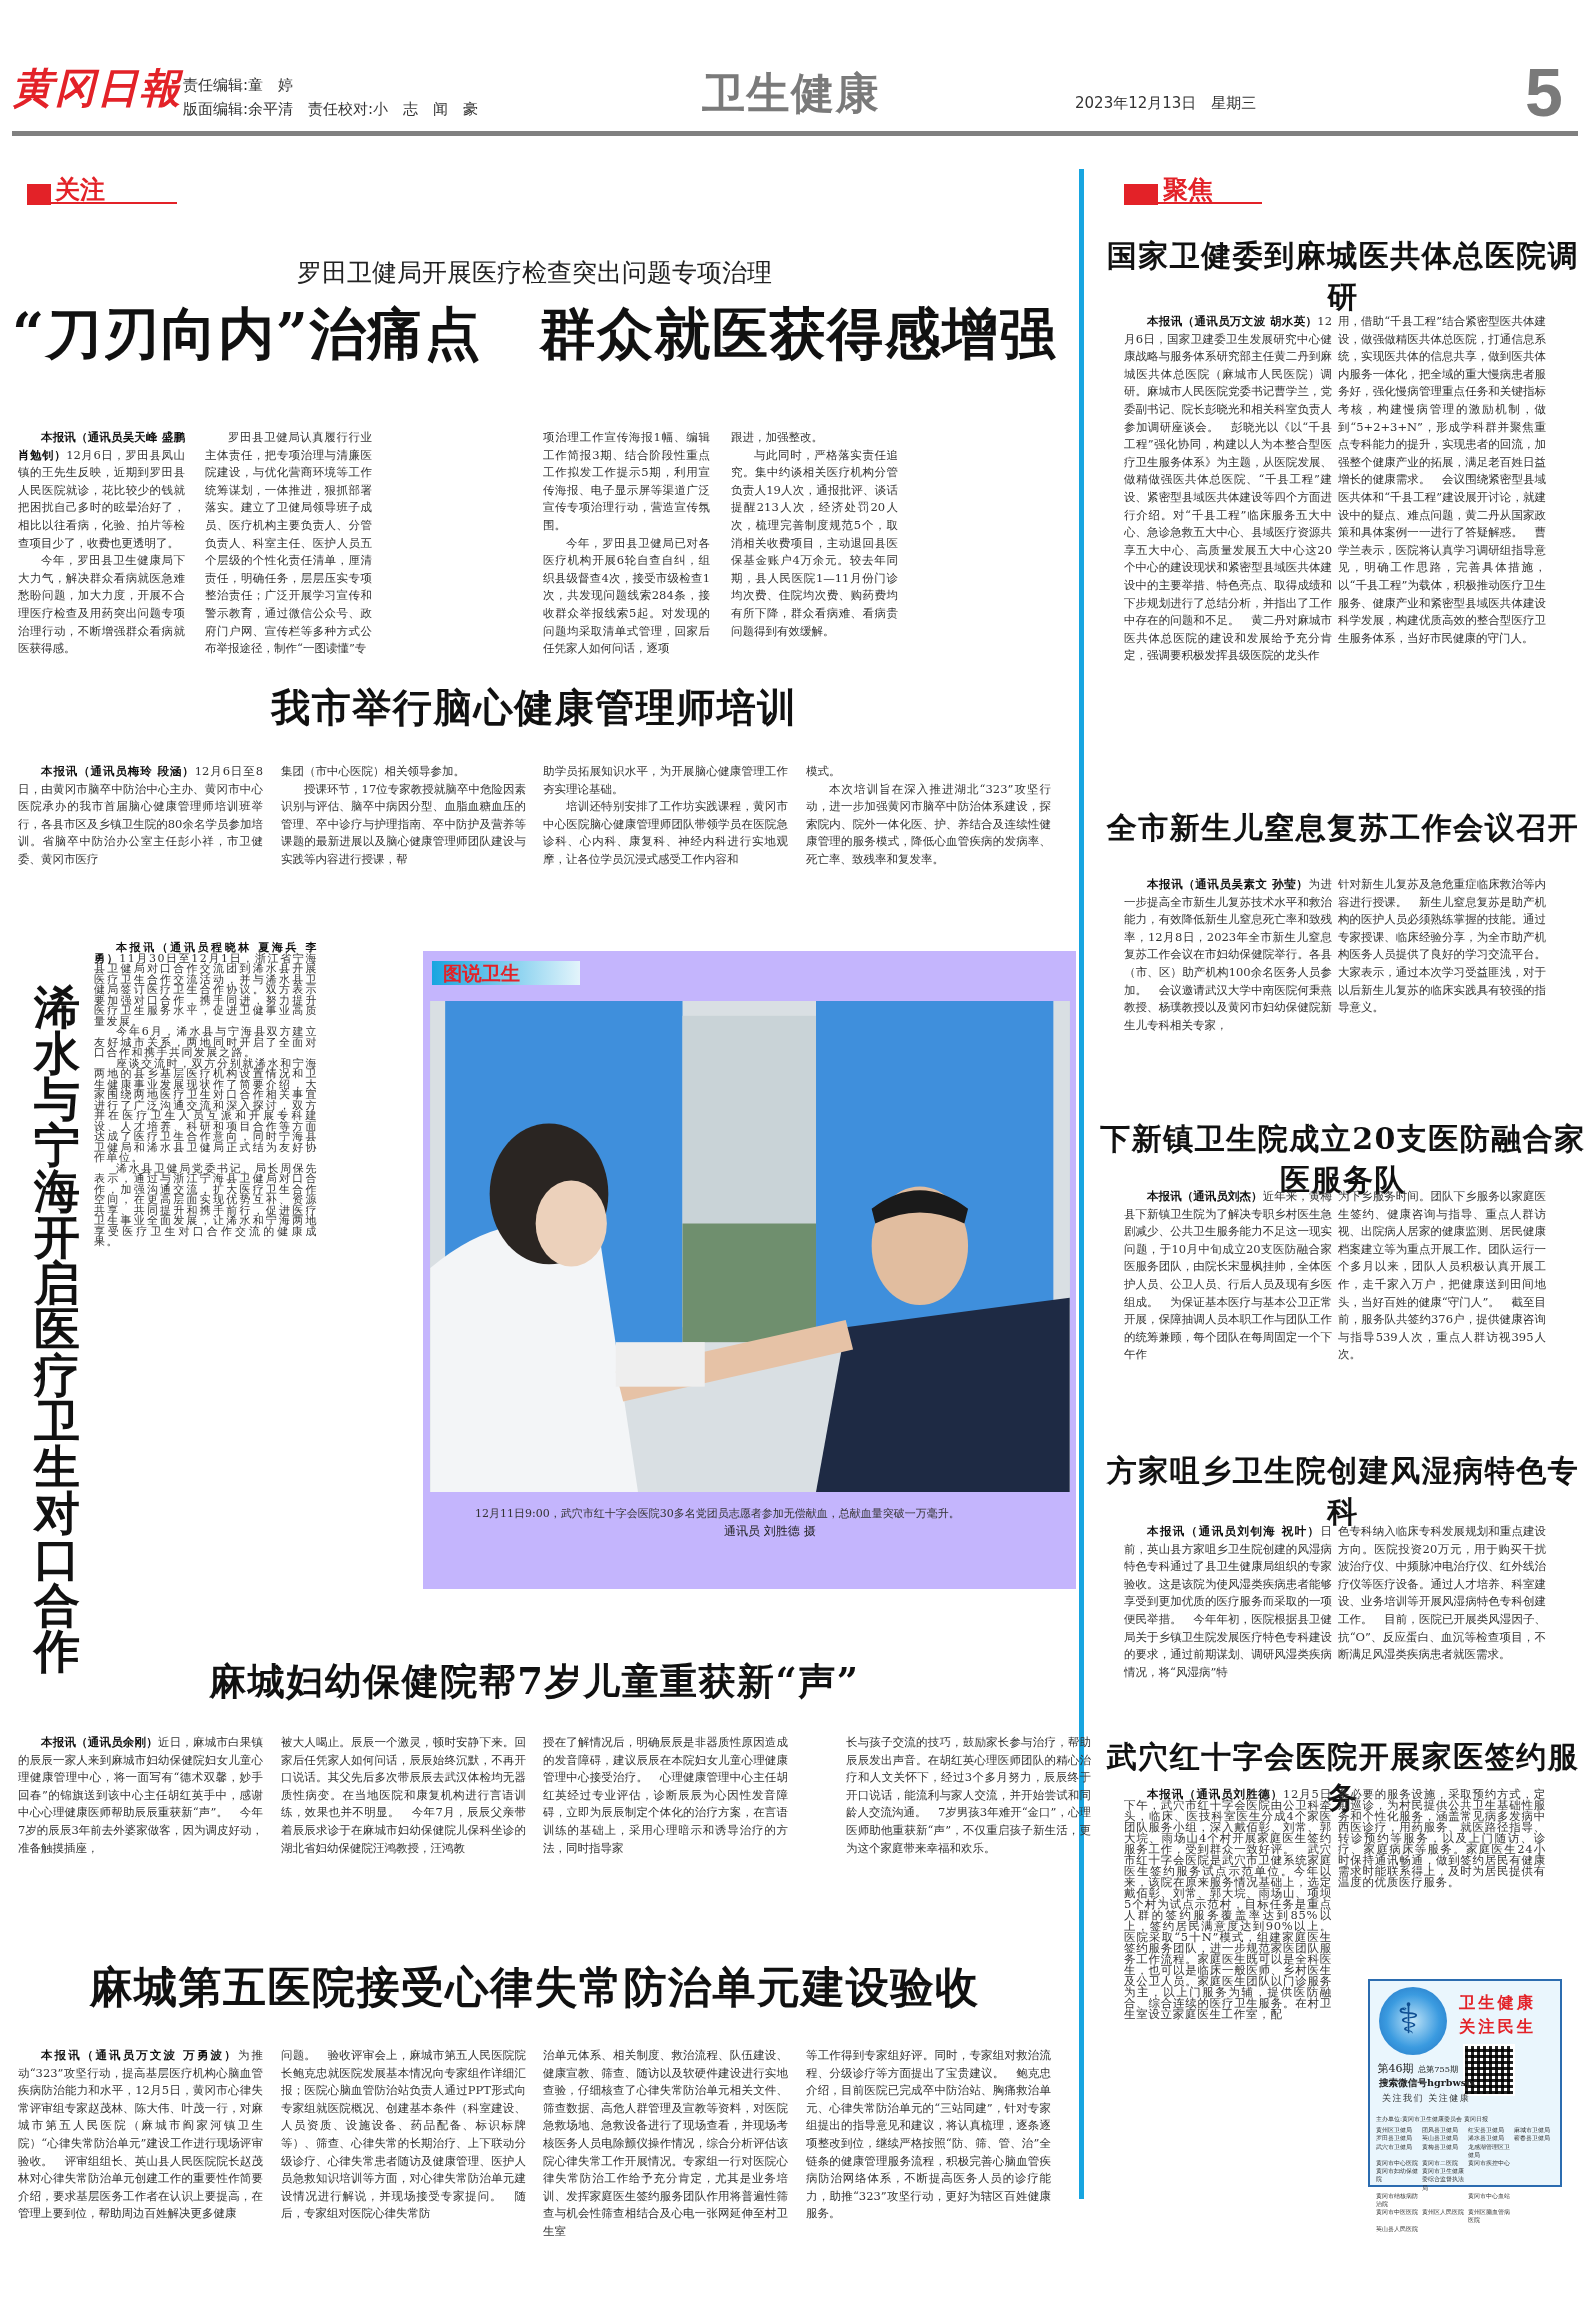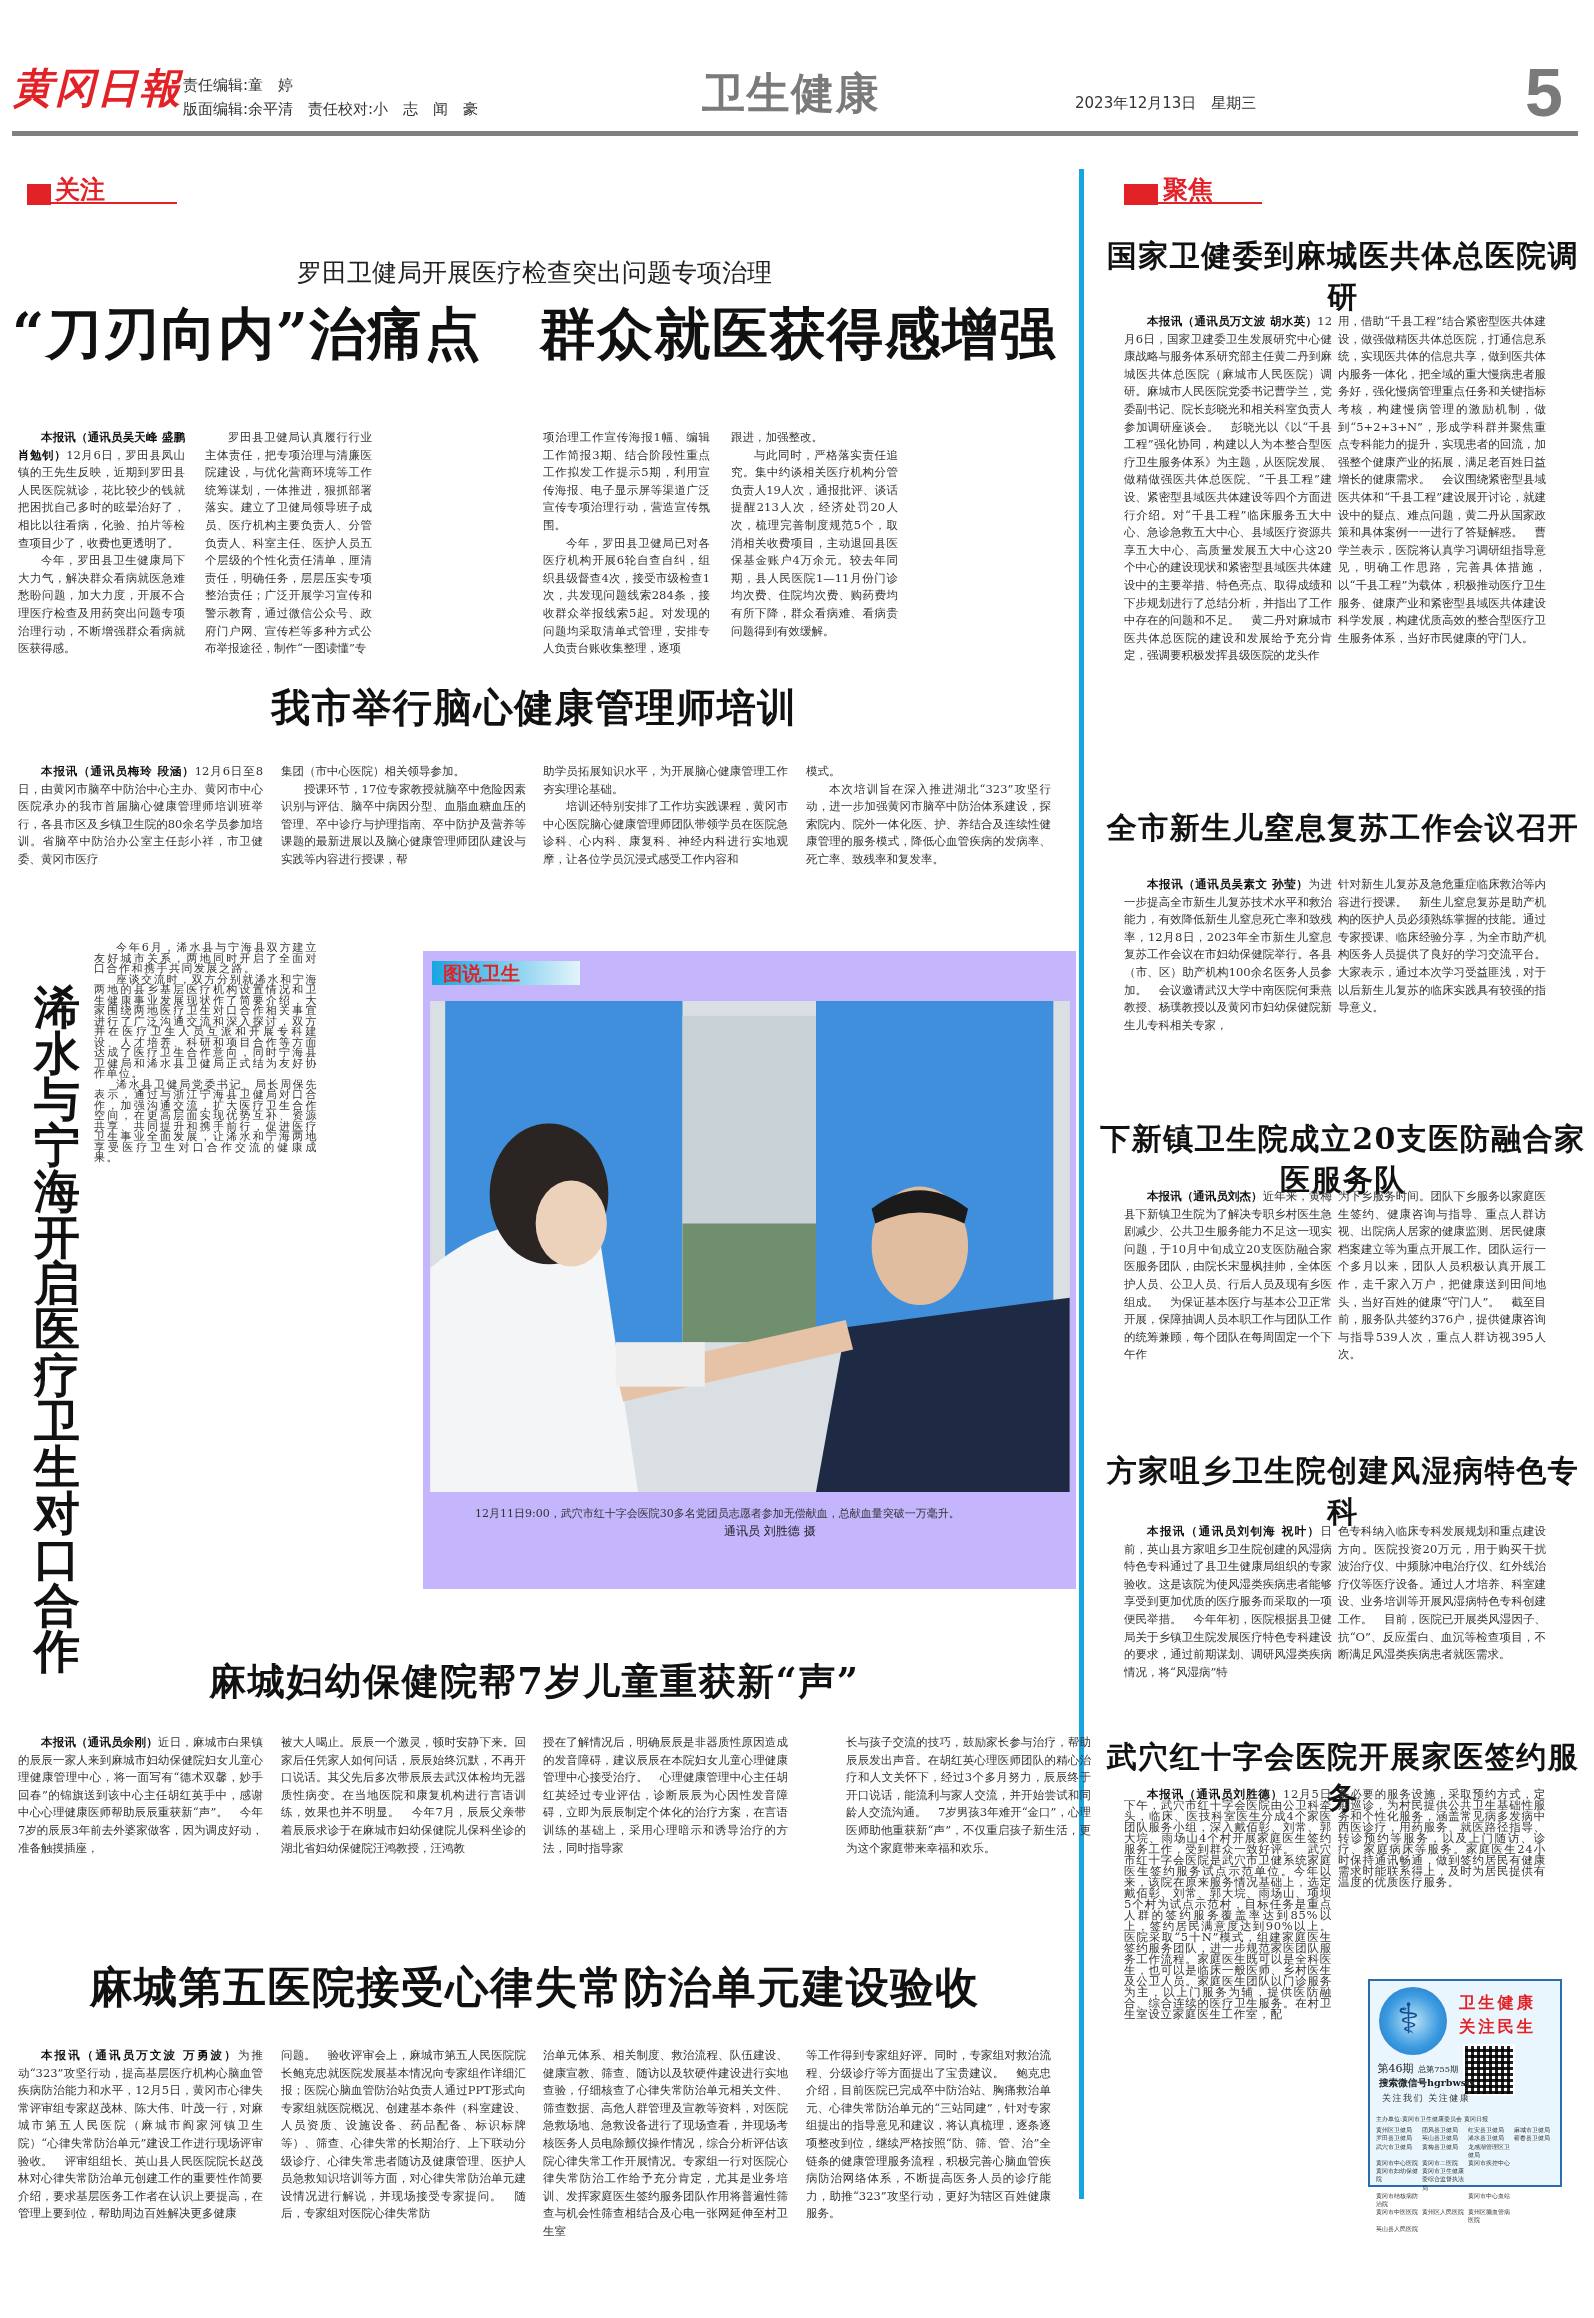--- a/index.html
+++ b/index.html
@@ -90,21 +90,21 @@
 
 <div class="col" style="left:18px; top:429px; width:167px;">
   <p><b>本报讯（通讯员吴天峰 盛鹏 肖勉钊）</b><span>12月6日，罗田县凤山镇的王先生反映，近期到罗田县人民医院就诊，花比较少的钱就把困扰自己多时的眩晕治好了，相比以往看病，化验、拍片等检查项目少了，收费也更透明了。</span></p>
   <p>今年，罗田县卫生健康局下大力气，解决群众看病就医急难愁盼问题，加大力度，开展不合理医疗检查及用药突出问题专项治理行动，不断增强群众看病就医获得感。</p>
 </div>
 <div class="col" style="left:205px; top:429px; width:167px;">
   <p>罗田县卫健局认真履行行业主体责任，把专项治理与清廉医院建设，与优化营商环境等工作统筹谋划，一体推进，狠抓部署落实。建立了卫健局领导班子成员、医疗机构主要负责人、分管负责人、科室主任、医护人员五个层级的个性化责任清单，厘清责任，明确任务，层层压实专项整治责任；广泛开展学习宣传和警示教育，通过微信公众号、政府门户网、宣传栏等多种方式公布举报途径，制作“一图读懂”专</p>
 </div>
 <div class="col" style="left:543px; top:429px; width:167px;">
   <p style="text-indent:0">项治理工作宣传海报1幅、编辑工作简报3期、结合阶段性重点工作拟发工作提示5期，利用宣传海报、电子显示屏等渠道广泛宣传专项治理行动，营造宣传氛围。</p>
-  <p>今年，罗田县卫健局已对各医疗机构开展6轮自查自纠，组织县级督查4次，接受市级检查1次，共发现问题线索284条，接收群众举报线索5起。对发现的问题均采取清单式管理，安排专人负责台账收集整理，逐项</p>
+  <p>今年，罗田县卫健局已对各医疗机构开展6轮自查自纠，组织县级督查4次，接受市级检查1次，共发现问题线索284条，接收群众举报线索5起。对发现的问题均采取清单式管理，回家后任凭家人如何问话，逐项</p>
 </div>
 <div class="col" style="left:731px; top:429px; width:167px;">
   <p style="text-indent:0">跟进，加强整改。</p>
   <p>与此同时，严格落实责任追究。集中约谈相关医疗机构分管负责人19人次，通报批评、谈话提醒213人次，经济处罚20人次，梳理完善制度规范5个，取消相关收费项目，主动退回县医保基金账户4万余元。较去年同期，县人民医院1—11月份门诊均次费、住院均次费、购药费均有所下降，群众看病难、看病贵问题得到有效缓解。</p>
 </div>
 
 <div class="h-main" style="left:0; top:681px; width:1069px; font-size:39px;">我市举行脑心健康管理师培训</div>
 <div class="col" style="left:18px; top:763px; width:245px;">
   <p><b>本报讯（通讯员梅玲 段涵）</b><span>12月6日至8日，由黄冈市脑卒中防治中心主办、黄冈市中心医院承办的我市首届脑心健康管理师培训班举行，各县市区及乡镇卫生院的80余名学员参加培训。省脑卒中防治办公室主任彭小祥，市卫健委、黄冈市医疗</span></p>
 </div>
@@ -116,20 +116,21 @@
   <p style="text-indent:0">助学员拓展知识水平，为开展脑心健康管理工作夯实理论基础。</p>
   <p>培训还特别安排了工作坊实践课程，黄冈市中心医院脑心健康管理师团队带领学员在医院急诊科、心内科、康复科、神经内科进行实地观摩，让各位学员沉浸式感受工作内容和</p>
 </div>
 <div class="col" style="left:806px; top:763px; width:245px;">
   <p style="text-indent:0">模式。</p>
   <p>本次培训旨在深入推进湖北“323”攻坚行动，进一步加强黄冈市脑卒中防治体系建设，探索院内、院外一体化医、护、养结合及连续性健康管理的服务模式，降低心血管疾病的发病率、死亡率、致残率和复发率。</p>
 </div>
 
 <div class="vtitle">浠水与宁海开启医疗卫生对口合作</div>
 <div class="col" style="left:94px; top:943px; width:224px; font-size:11px; line-height:10.5px; letter-spacing:1.5px;">
+  <p><b>本报讯（通讯员程晓林 夏海兵 李勇）</b><span>11月30日至12月1日，浙江省宁海县卫健局对口合作交流团到浠水县开展医疗卫生合作交流活动，并与浠水县卫健局签订医疗卫生合作协议。双方表示要加强对口合作，携手同进，努力提升医疗卫生服务水平，促进卫健事业高质量发展。</span></p>
   <p>今年6月，浠水县与宁海县双方建立友好城市关系，两地同时开启了全面对口合作和携手共同发展之路。</p>
   <p>座谈交流时，双方分别就浠水和宁海两地的县乡基层医疗机构设置情况和卫生健康事业发展现状作了简要介绍，大家围绕两地医疗卫生对口合作相关事宜进行了广泛沟通交流和深入探讨，双方并在医疗卫生人员互派和开展专科建设、人才培养、科研和项目合作等方面达成了医疗卫生合作意向，同时宁海县卫健局和浠水县卫健局正式结为友好协作单位。</p>
   <p>浠水县卫健局党委书记、局长周保先表示，通过与浙江宁海县卫健局对口合作，加强沟通交流，扩大医疗卫生合作空间，在更高层面实现优势互补、资源共享、共同提升和携手前行，促进医疗卫生事业全面发展，让浠水和宁海两地享受医疗卫生对口合作交流的健康成果。</p>
 </div>
 
 <div class="photo-box">
   <div class="photo-tag">
       <span>图说卫生</span>
     </div>
   <div class="photo">

